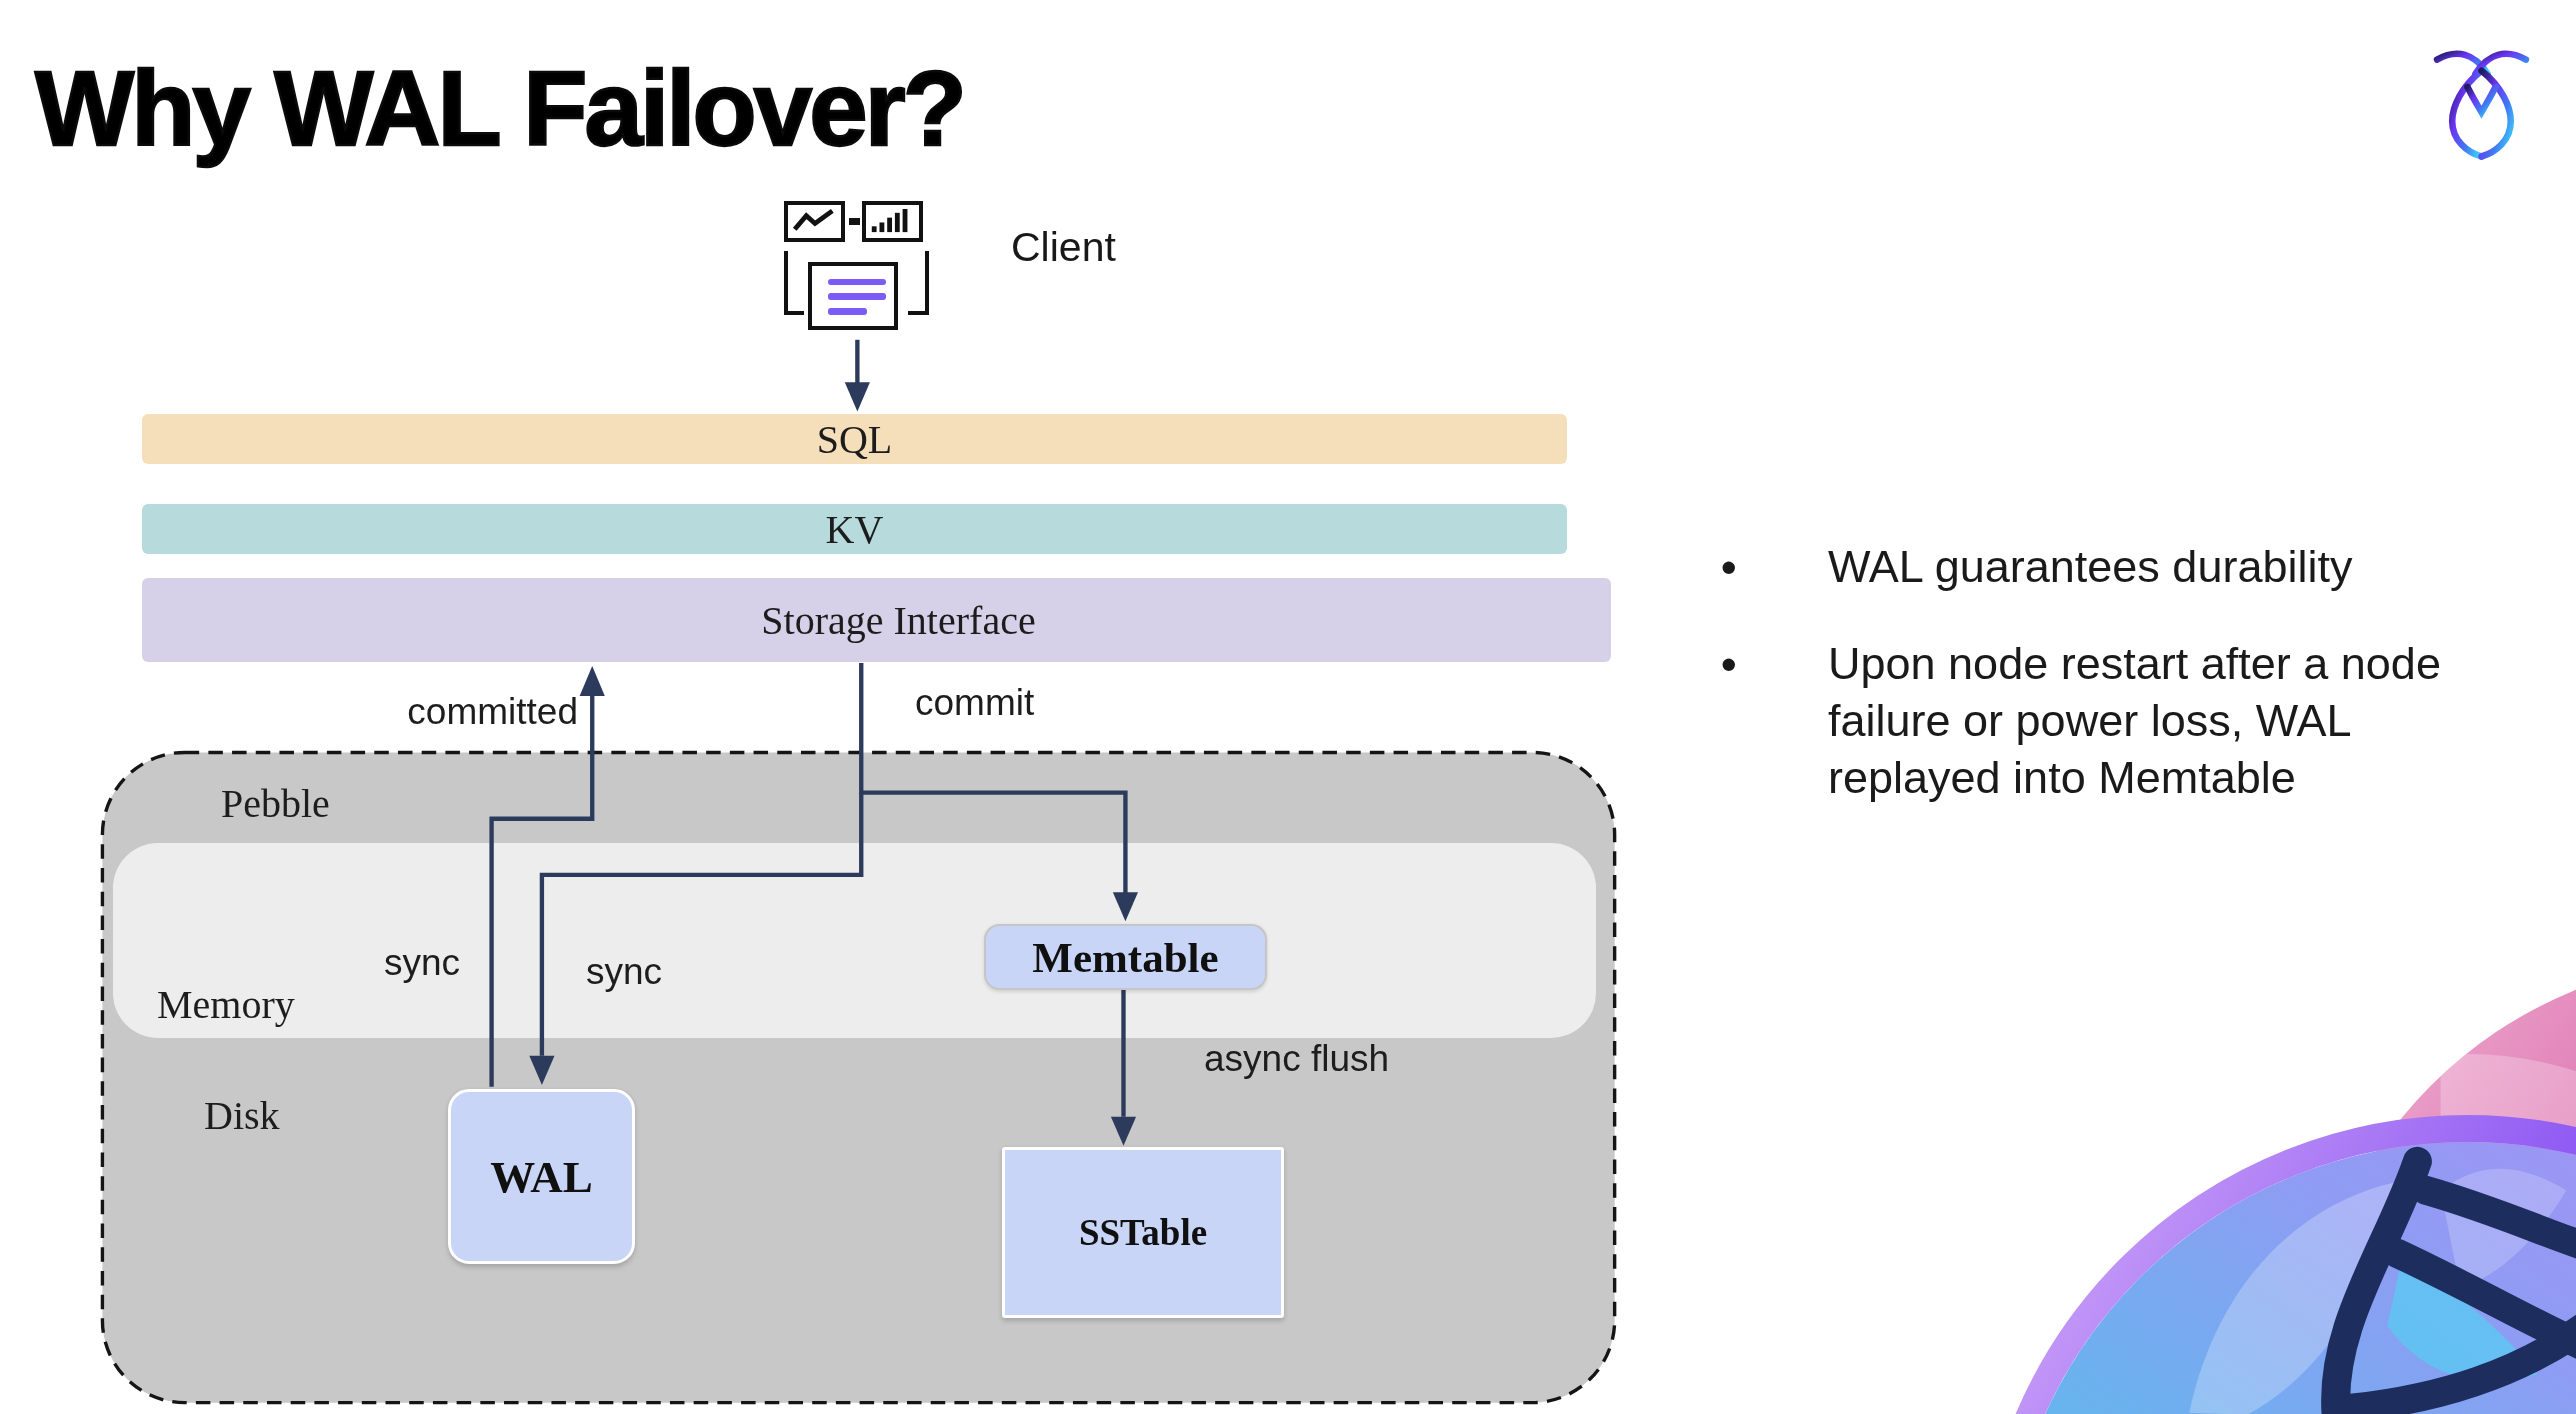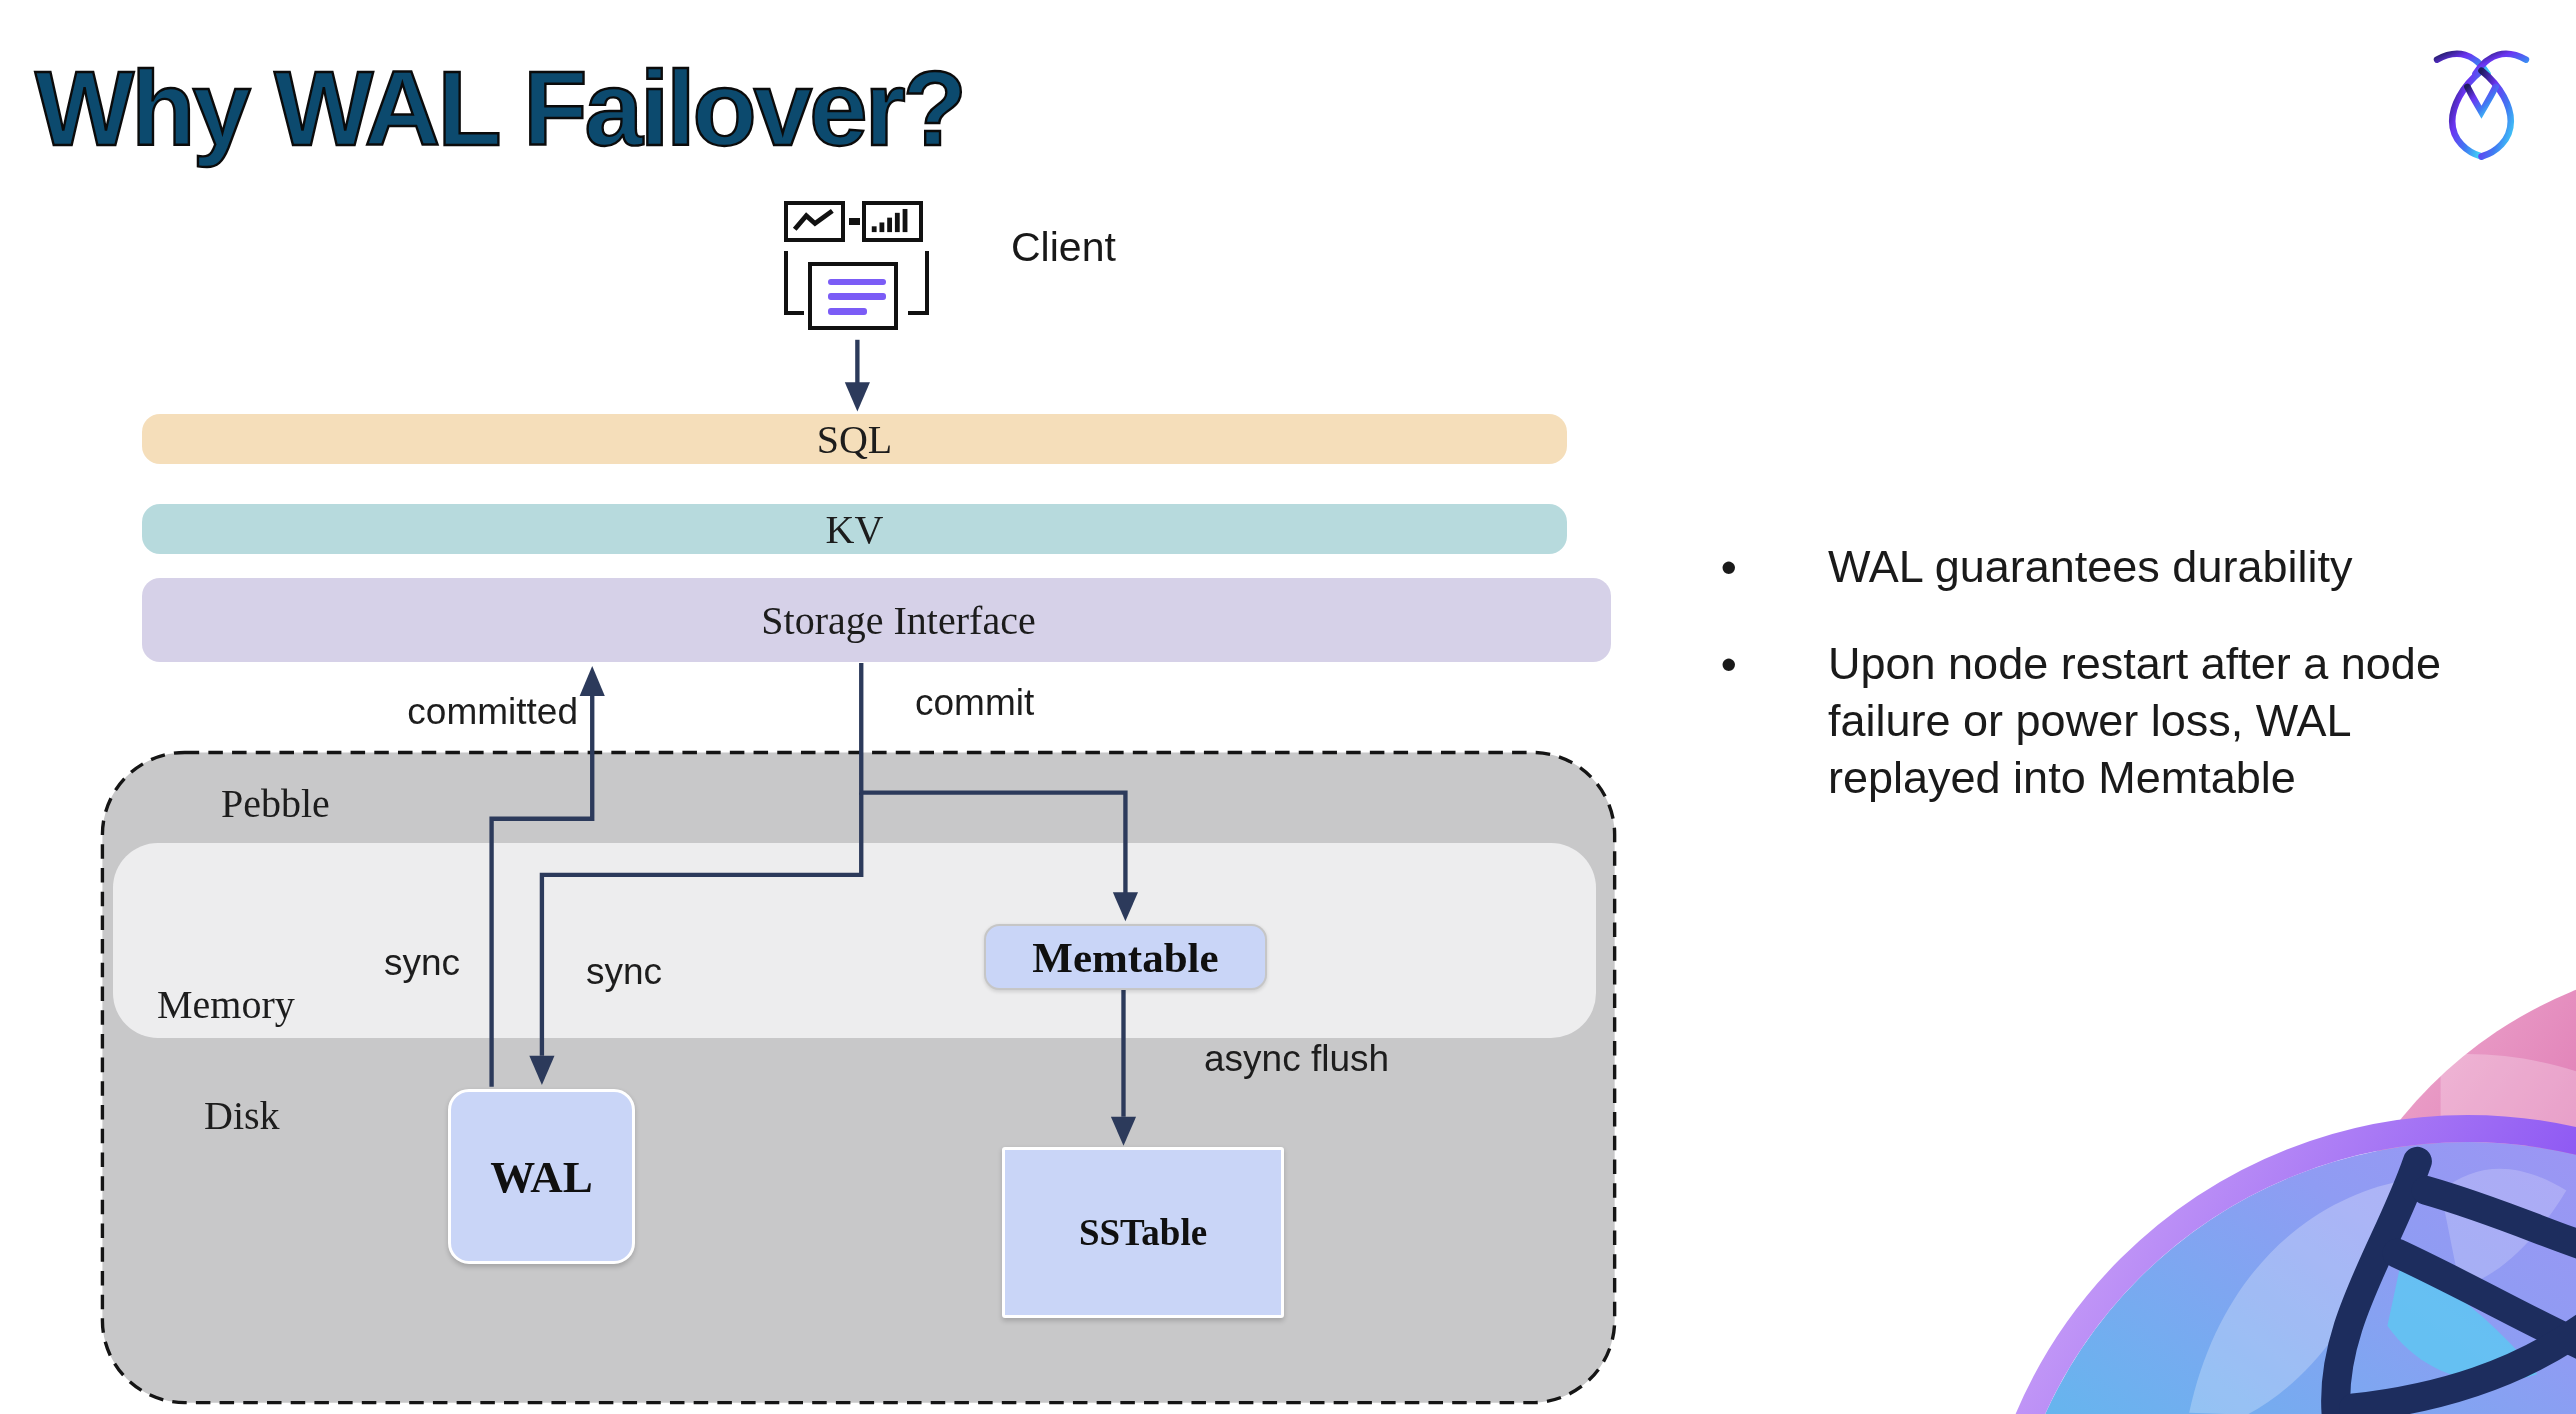--- a/index.html
+++ b/index.html
@@ -1,41 +1,41 @@
 <!DOCTYPE html>
 <html style="--sql-bar: #F5DEBA; --kv-bar: #B7DADD; --storage-bar: #D6D1E8; --pebble-fill: #C8C8C9; --memory-fill: #EDEDEE; --node-fill: #C9D5F7; --arrow: #2C3A5B; --doc-lines: #7B5CF6; --text: #111111;"><head>
 <meta charset="utf-8">
 <style>
   html,body{margin:0;padding:0;background:#fff;}
   #stage{position:relative;width:2576px;height:1415px;background:#ffffff;overflow:hidden;
          font-family:"Liberation Sans",sans-serif;color:#111;}
 
   
   .title{position:absolute;left:35px;top:56px;font-size:105px;font-weight:800;
-         letter-spacing:-2.9px;line-height:1;color:#0c4a6e;-webkit-text-stroke:2.4px #0b0b0b;}
+         letter-spacing:-2.9px;line-height:1;color:#000000;-webkit-text-stroke:2.4px #0b0b0b;}
   .logo{position:absolute;left:2431px;top:46px;width:101px;height:114px;}
 
   
   .client-icon{position:absolute;left:780px;top:199px;width:155px;height:140px;}
   .mon{position:absolute;background:#fff;border:4.8px solid #111;}
   .mon1{left:3.9px;top:1.9px;width:53px;height:33px;}
   .mon2{left:82px;top:1.9px;width:53px;height:33px;}
   .mon-dash{position:absolute;left:69px;top:19.4px;width:10.6px;height:6.8px;background:#111;}
   .bracket{position:absolute;width:16.5px;height:60px;}
   .bracketL{left:3.9px;top:52px;border-left:4.8px solid #111;border-bottom:4.8px solid #111;}
   .bracketR{left:128px;top:52px;border-right:4.8px solid #111;border-bottom:4.8px solid #111;}
   .doc{position:absolute;left:28px;top:63px;width:82px;height:60px;background:#fff;border:4.8px solid #111;}
   .doc-line{position:absolute;left:15.5px;height:6.8px;border-radius:2.9px;background:var(--doc-lines,#7B5CF6);}
   .doc-line1{top:12.6px;width:58px;}
   .doc-line2{top:27px;width:58px;}
   .doc-line3{top:42px;width:39px;}
   .client-label{position:absolute;left:1011px;top:224px;font-size:41px;color:#181818;}
 
   
-  .layer-bar{position:absolute;left:142px;width:1425px;border-radius:18px;
+  .layer-bar{position:absolute;left:142px;width:1425px;border-radius:6px;
              display:flex;align-items:center;justify-content:center;
              font-family:"Liberation Serif",serif;font-size:40px;color:#1c1c1c;}
   .bar-sql{top:414px;height:50px;background:var(--sql-bar,#F5DEBA);}
   .bar-kv{top:504px;height:50px;background:var(--kv-bar,#B7DADD);text-align:right;}
   .bar-storage{top:578px;height:84px;background:var(--storage-bar,#D6D1E8);padding-left:44px;}
 
   
   .pebble-svg{position:absolute;left:100px;top:750px;width:1519px;height:658px;}
   .memory-band{position:absolute;left:113px;top:843px;width:1483px;height:195px;
                border-radius:45px;background:var(--memory-fill,#EDEDEE);}

